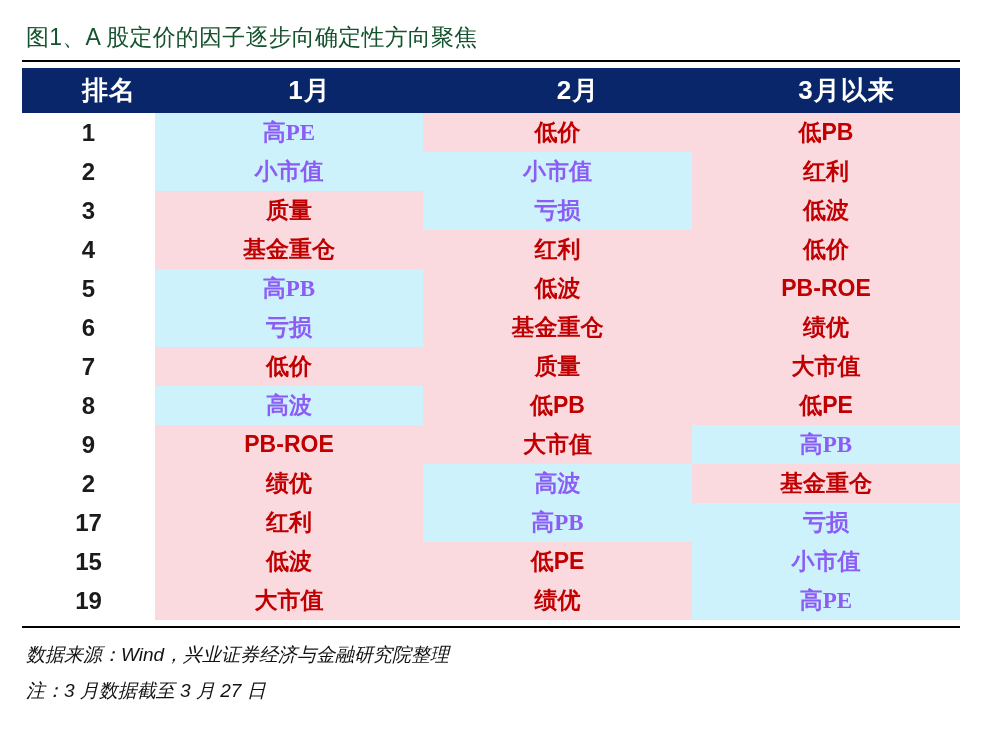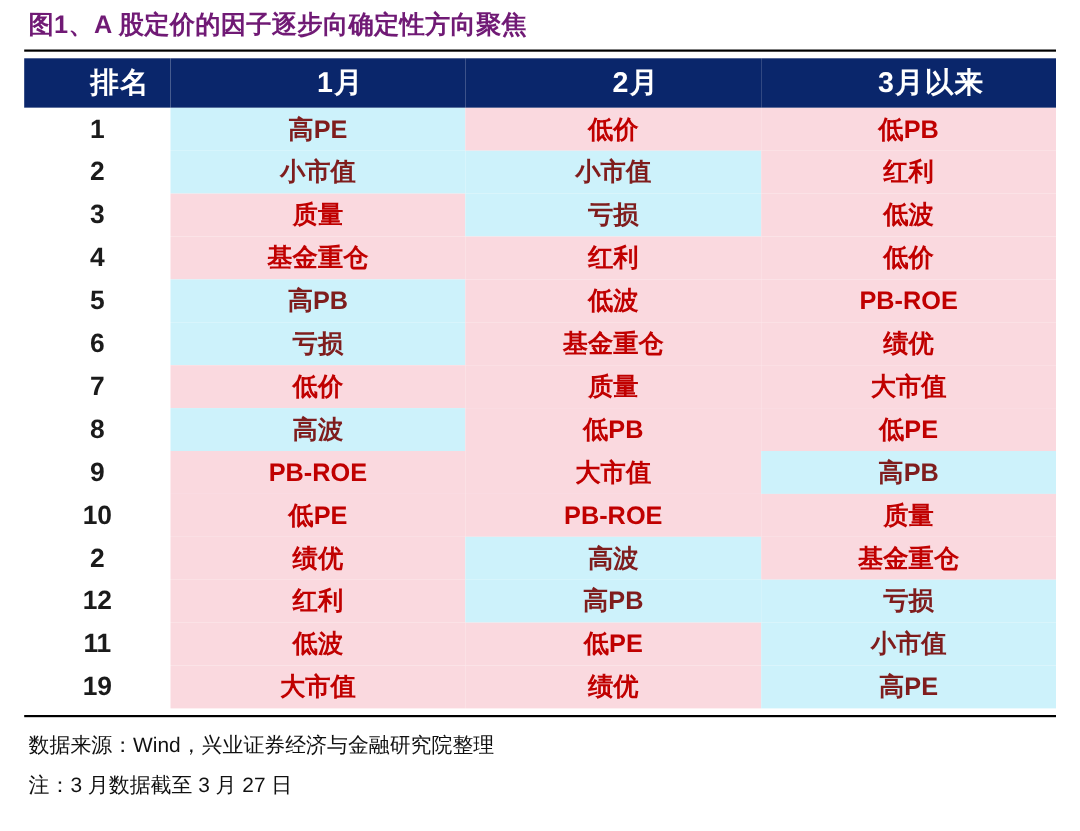--- a/index.html
+++ b/index.html
@@ -17,23 +17,23 @@
     position: relative;
     width: 982px;
     height: 755px;
     box-sizing: border-box;
     padding: 0;
   }
 
   
   .title {
     font-size: 23px;
-    font-weight: bold;
-    color: #701a75;
-    padding: 8px 0 8px 26px;
+    font-weight: normal;
+    color: #14532d;
+    padding: 23px 0 8px 26px;
     letter-spacing: 0.2px;
     line-height: 1.25;
     white-space: nowrap;
   }
   .rule-top {
     height: 2px;
     background: #000000;
     margin: 0 22px 0 22px;
   }
 
@@ -76,37 +76,38 @@
     line-height: 39px;
     white-space: nowrap;
   }
   td.rank {
     color: #1b1b1b;
     background: #ffffff;
     font-size: 24px;
   }
   td.cell.blue { background: #CDF2FB; }
   td.cell.pink { background: #FAD9DF; }
-  td.cell.t-blue { color: #7f1d1d; }
+  td.cell.t-blue { color: #8b5cf6; font-family: Liberation Serif, serif; }
   td.cell.t-red  { color: #C00000; }
 
   
   .rule-bottom {
     height: 2px;
     background: #000000;
     margin: 6px 22px 0 22px;
   }
   .footnotes {
     padding: 9px 0 0 26px;
   }
   .footnote {
     font-size: 19px;
     color: #111111;
     line-height: 1.9;
     white-space: nowrap;
+    font-style: italic;
   }
 </style>
 </head>
 <body>
 
 <div class="page">
 
   <div class="title">图1、A 股定价的因子逐步向确定性方向聚焦</div>
   <div class="rule-top"></div>
 
@@ -175,39 +176,33 @@
             <td class="cell pink t-red">低PB</td>
             <td class="cell pink t-red">低PE</td>
           </tr>
           <tr>
             <td class="rank">9</td>
             <td class="cell pink t-red">PB-ROE</td>
             <td class="cell pink t-red">大市值</td>
             <td class="cell blue t-blue">高PB</td>
           </tr>
           <tr>
-            <td class="rank">10</td>
-            <td class="cell pink t-red">低PE</td>
-            <td class="cell pink t-red">PB-ROE</td>
-            <td class="cell pink t-red">质量</td>
-          </tr>
-          <tr>
             <td class="rank">2</td>
             <td class="cell pink t-red">绩优</td>
             <td class="cell blue t-blue">高波</td>
             <td class="cell pink t-red">基金重仓</td>
           </tr>
           <tr>
-            <td class="rank">12</td>
+            <td class="rank">17</td>
             <td class="cell pink t-red">红利</td>
             <td class="cell blue t-blue">高PB</td>
             <td class="cell blue t-blue">亏损</td>
           </tr>
           <tr>
-            <td class="rank">11</td>
+            <td class="rank">15</td>
             <td class="cell pink t-red">低波</td>
             <td class="cell pink t-red">低PE</td>
             <td class="cell blue t-blue">小市值</td>
           </tr>
           <tr>
             <td class="rank">19</td>
             <td class="cell pink t-red">大市值</td>
             <td class="cell pink t-red">绩优</td>
             <td class="cell blue t-blue">高PE</td>
           </tr>

